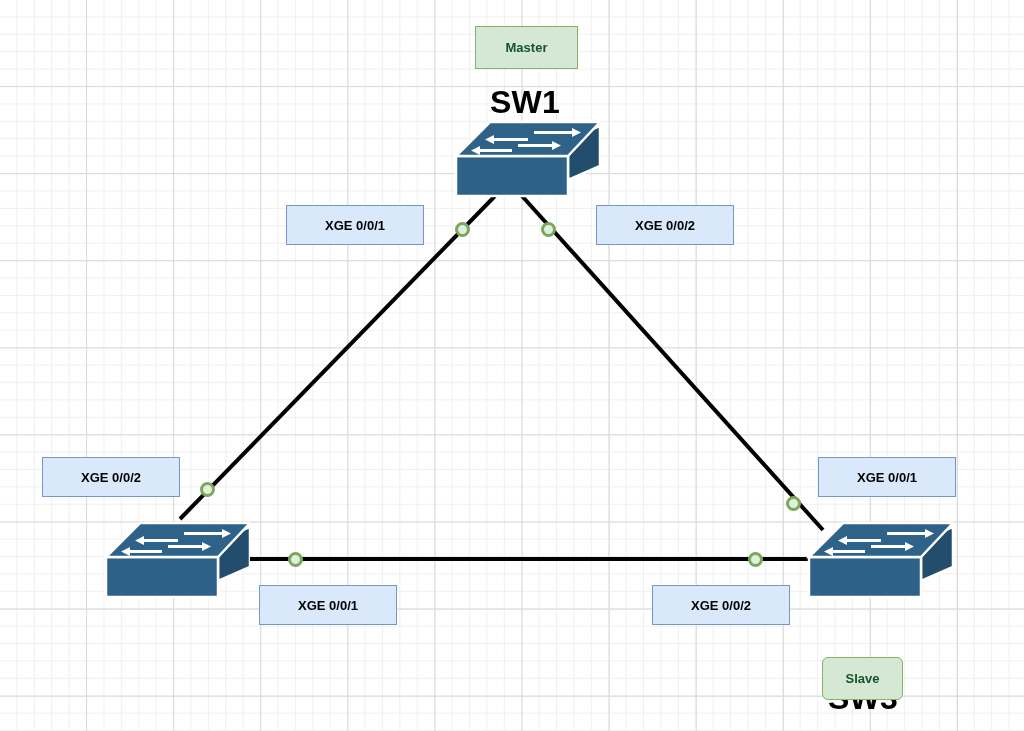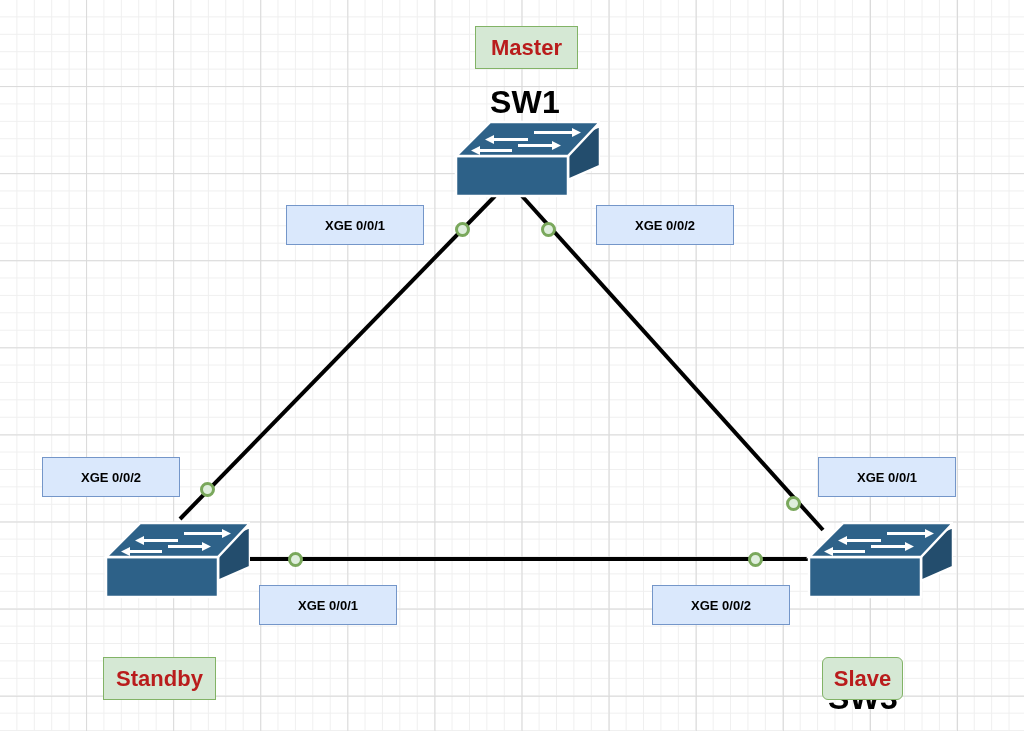--- a/index.html
+++ b/index.html
@@ -53,22 +53,22 @@
     text-align: center;
     white-space: nowrap;
     letter-spacing: 0.2px;
   }
 
   .badge {
     position: absolute;
     box-sizing: border-box;
     background: #d5e8d4;
     border: 1px solid #82b366;
-    color: #b91c1c;
-    font-size: 22px;
+    color: #14532d;
+    font-size: 13px;
     font-weight: bold;
     display: flex;
     align-items: center;
     justify-content: center;
     white-space: nowrap;
   }
 
   .port-label {
     position: absolute;
     box-sizing: border-box;
@@ -149,21 +149,20 @@
       <g fill="#ffffff">
         <polygon points="84,13 122,13 122,10 131,14.5 122,19 122,16 84,16"></polygon>
         <polygon points="78,20 44,20 44,17 35,21.5 44,26 44,23 78,23"></polygon>
         <polygon points="68,26 102,26 102,23 111,27.5 102,32 102,29 68,29"></polygon>
         <polygon points="62,31 30,31 30,28 21,32.5 30,37 30,34 62,34"></polygon>
       </g>
     </svg>
   </div>
 
 
-  <div class="badge" style="left:103px; top:657px; width:113px; height:43px;">Standby</div>
 
   <div class="endpoint-dot" style="left:288px; top:552px;"></div>
 
   <div class="port-label" style="left:259px; top:585px; width:138px; height:40px;">XGE 0/0/1</div>
 
   <div class="port-label" style="left:818px; top:457px; width:138px; height:40px;">XGE 0/0/1</div>
 
   <div class="endpoint-dot" style="left:786px; top:496px;"></div>
 
   <div class="node" style="left:803px; top:519px;">

